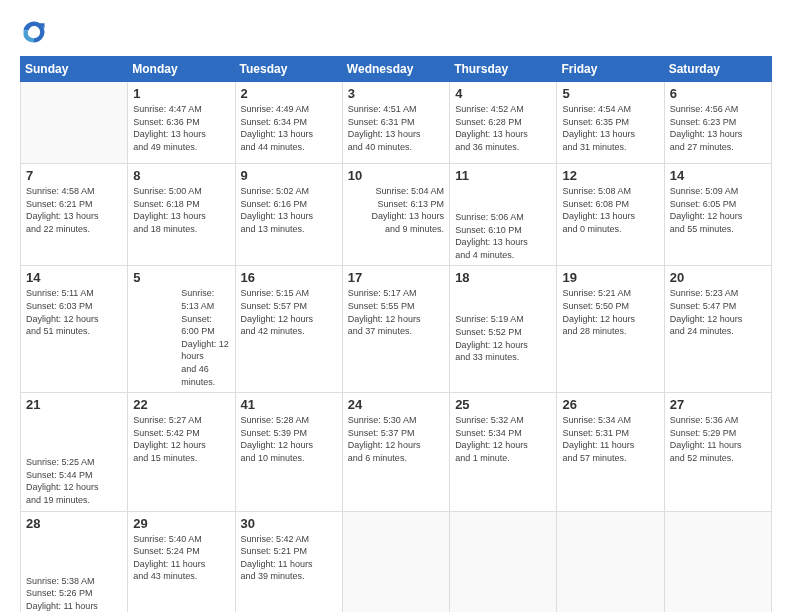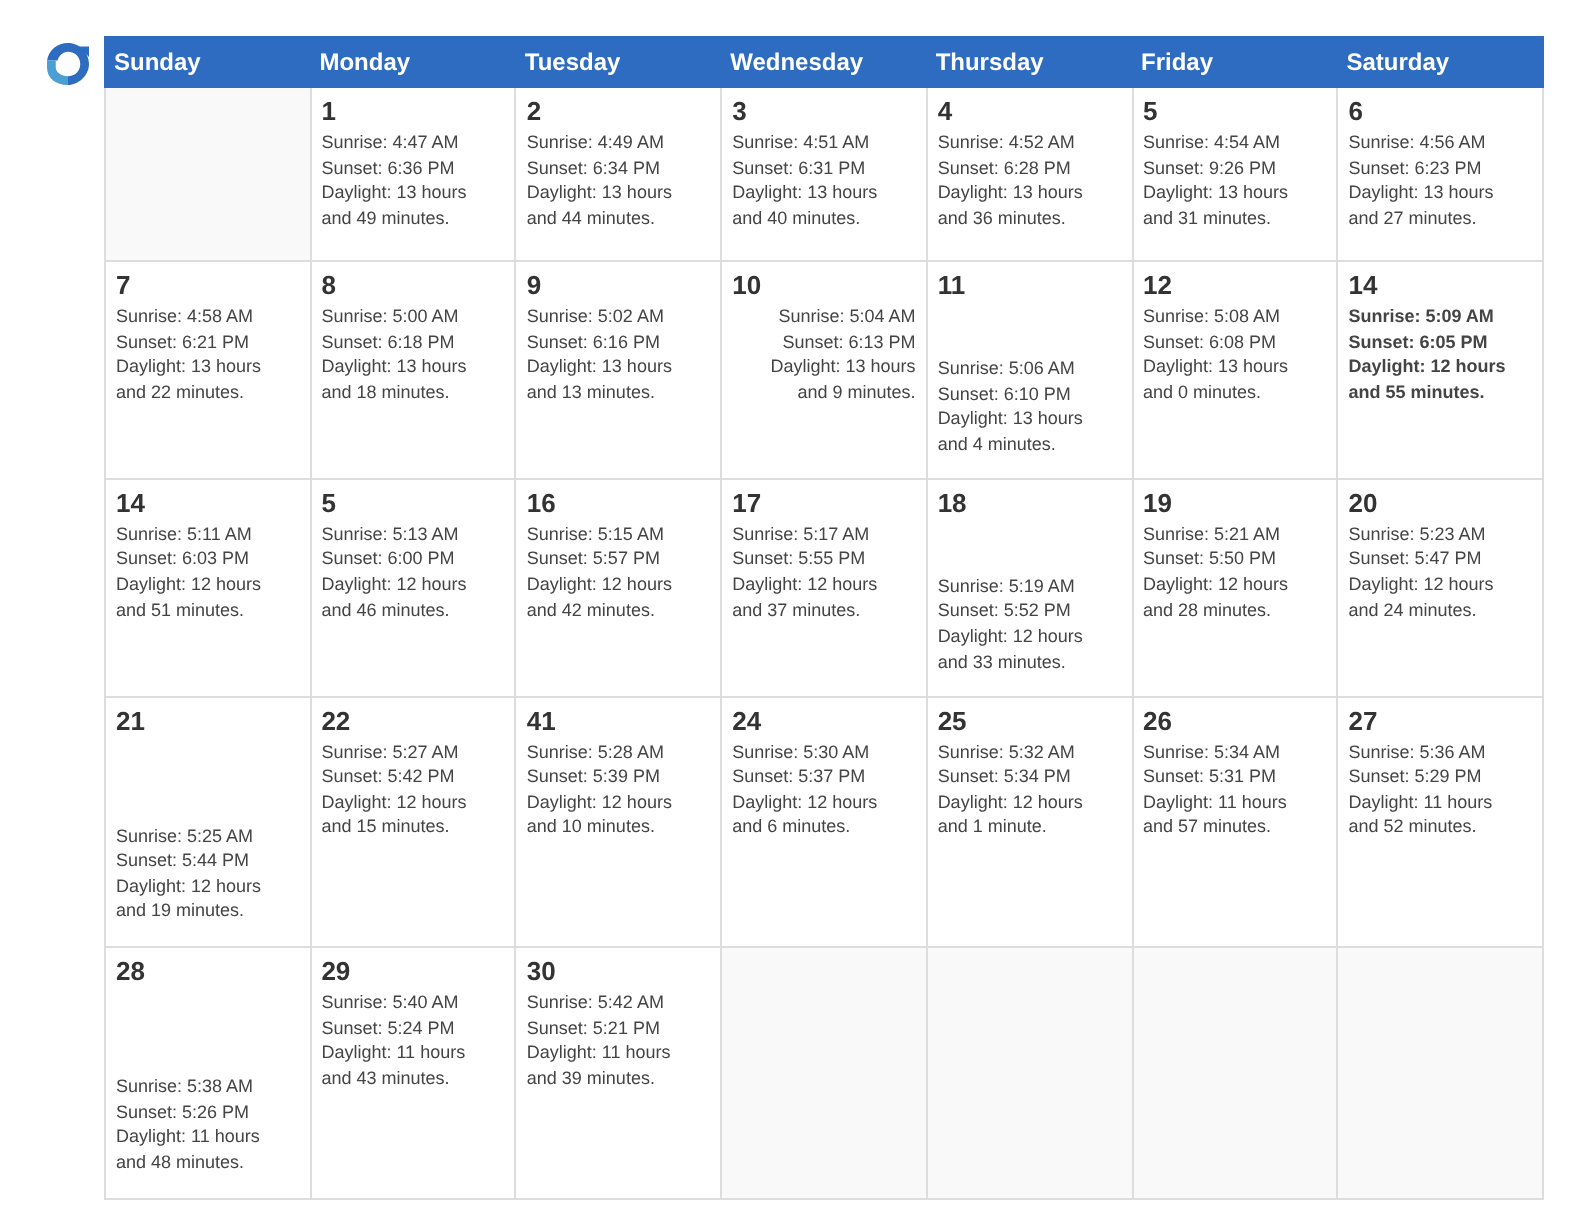--- a/index.html
+++ b/index.html
@@ -8,21 +8,21 @@
       background: #fff;
       width: 792px;
       height: 612px;
       overflow: hidden;
     }
     .page {
       width: 792px;
       height: 612px;
       padding: 18px 20px 12px 20px;
       display: flex;
-      flex-direction: row;
+      flex-direction: column;
     }
     .header {
       display: flex;
       justify-content: space-between;
       align-items: flex-start;
       margin-bottom: 10px;
     }
     .logo {
       display: flex;
       align-items: center;
@@ -158,21 +158,21 @@
           <td>
             <span class="day-num">4</span>
             <div class="cell-info" style="white-space: pre-line;">Sunrise: 4:52 AM
 Sunset: 6:28 PM
 Daylight: 13 hours
 and 36 minutes.</div>
           </td>
           <td>
             <span class="day-num">5</span>
             <div class="cell-info" style="white-space: pre-line;">Sunrise: 4:54 AM
-Sunset: 9:26 PM
+Sunset: 6:35 PM
 Daylight: 13 hours
 and 31 minutes.</div>
           </td>
           <td>
             <span class="day-num">6</span>
             <div class="cell-info" style="white-space: pre-line;">Sunrise: 4:56 AM
 Sunset: 6:23 PM
 Daylight: 13 hours
 and 27 minutes.</div>
           </td>
@@ -215,37 +215,37 @@
           </td>
           <td>
             <span class="day-num">12</span>
             <div class="cell-info" style="white-space: pre-line;">Sunrise: 5:08 AM
 Sunset: 6:08 PM
 Daylight: 13 hours
 and 0 minutes.</div>
           </td>
           <td>
             <span class="day-num">14</span>
-            <div class="cell-info" style="white-space: pre-line; font-weight: bold;">Sunrise: 5:09 AM
+            <div class="cell-info" style="white-space: pre-line;">Sunrise: 5:09 AM
 Sunset: 6:05 PM
 Daylight: 12 hours
 and 55 minutes.</div>
           </td>
         </tr>
         <tr>
           <td>
             <span class="day-num">14</span>
             <div class="cell-info" style="white-space: pre-line;">Sunrise: 5:11 AM
 Sunset: 6:03 PM
 Daylight: 12 hours
 and 51 minutes.</div>
           </td>
           <td>
             <span class="day-num">5</span>
-            <div class="cell-info" style="white-space: pre-line;">Sunrise: 5:13 AM
+            <div class="cell-info" style="white-space: pre-line; margin-left: 48px;">Sunrise: 5:13 AM
 Sunset: 6:00 PM
 Daylight: 12 hours
 and 46 minutes.</div>
           </td>
           <td>
             <span class="day-num">16</span>
             <div class="cell-info" style="white-space: pre-line;">Sunrise: 5:15 AM
 Sunset: 5:57 PM
 Daylight: 12 hours
 and 42 minutes.</div>

